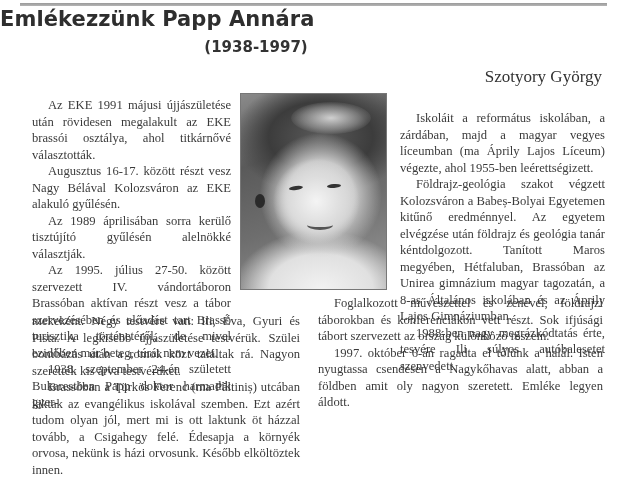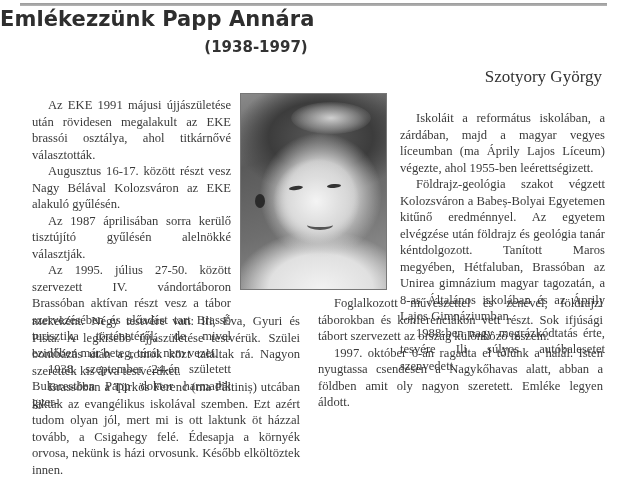--- a/index.html
+++ b/index.html
@@ -57,21 +57,21 @@
 
 <div class="top-rule"></div>
 
 <div class="title">Emlékezzünk Papp Annára</div>
 <div class="subtitle">(1938-1997)</div>
 <div class="author">Szotyory György</div>
 
 <div class="col left-col">
   <p>Az EKE 1991 májusi újjászületése után rövidesen megalakult az EKE brassói osztálya, ahol titkárnővé választották.</p>
   <p>Augusztus 16-17. között részt vesz Nagy Bélával Kolozsváron az EKE alakuló gyűlésén.</p>
-  <p>Az 1987 áprilisában sorra kerülő tisztújító gyűlésén alelnökké választják.</p>
+  <p>Az 1989 áprilisában sorra kerülő tisztújító gyűlésén alelnökké választják.</p>
   <p>Az 1995. július 27-50. között szervezett IV. vándortáboron Brassóban aktívan részt vesz a tábor szervezésében és előadást tart Brassó turisztika történetéről, de mivel ezidőben már beteg, túrát nem vezet.</p>
   <p>1938. szeptember 24-én született Bukarestben Papp doktor harmadik gyer-</p>
 </div>
 
 <div class="photo" title="Black-and-white portrait photograph of a smiling young woman">
   <div class="hair-hi"></div>
   <div class="ear"></div>
   <div class="eye l"></div>
   <div class="eye r"></div>
   <div class="mouth"></div>

